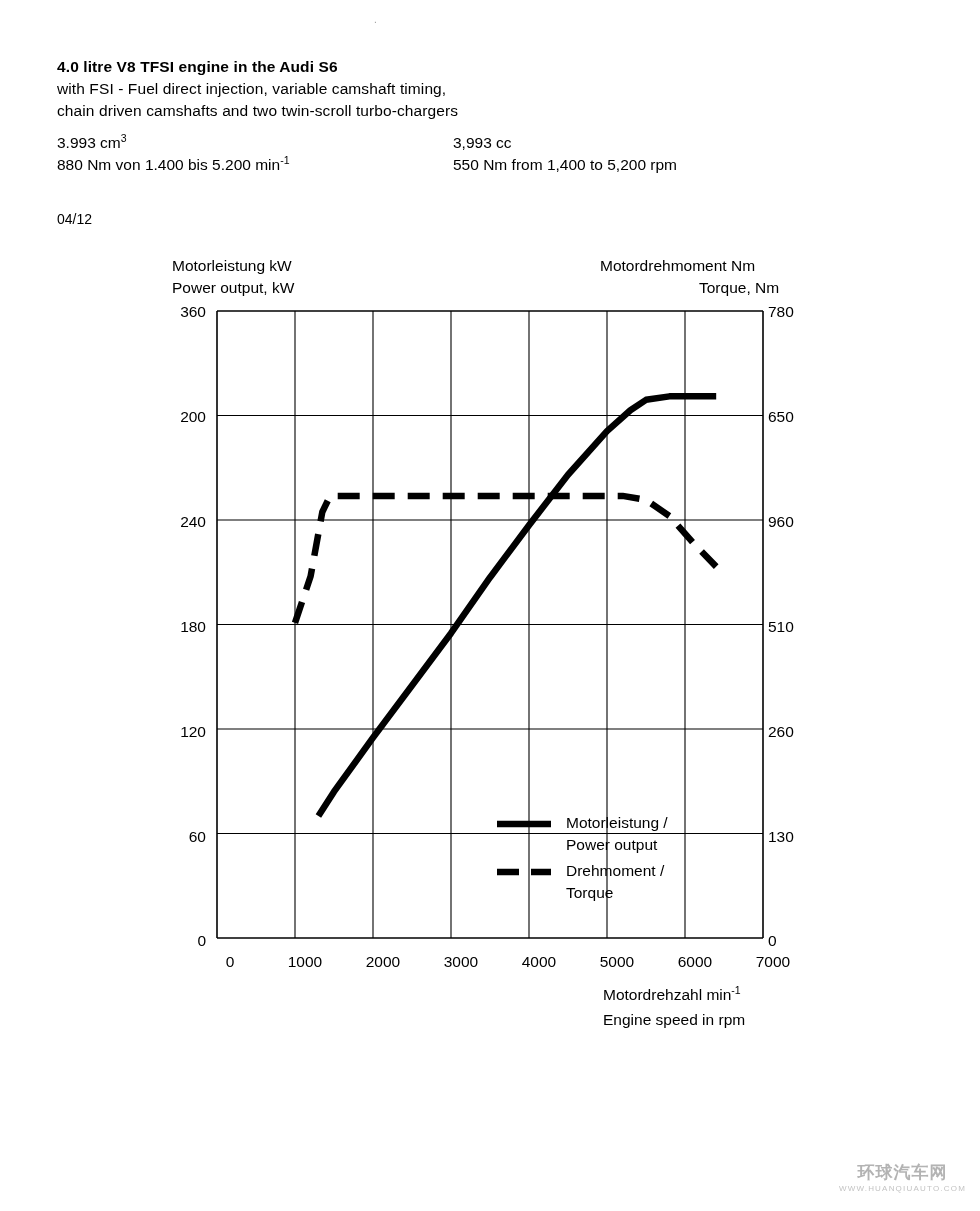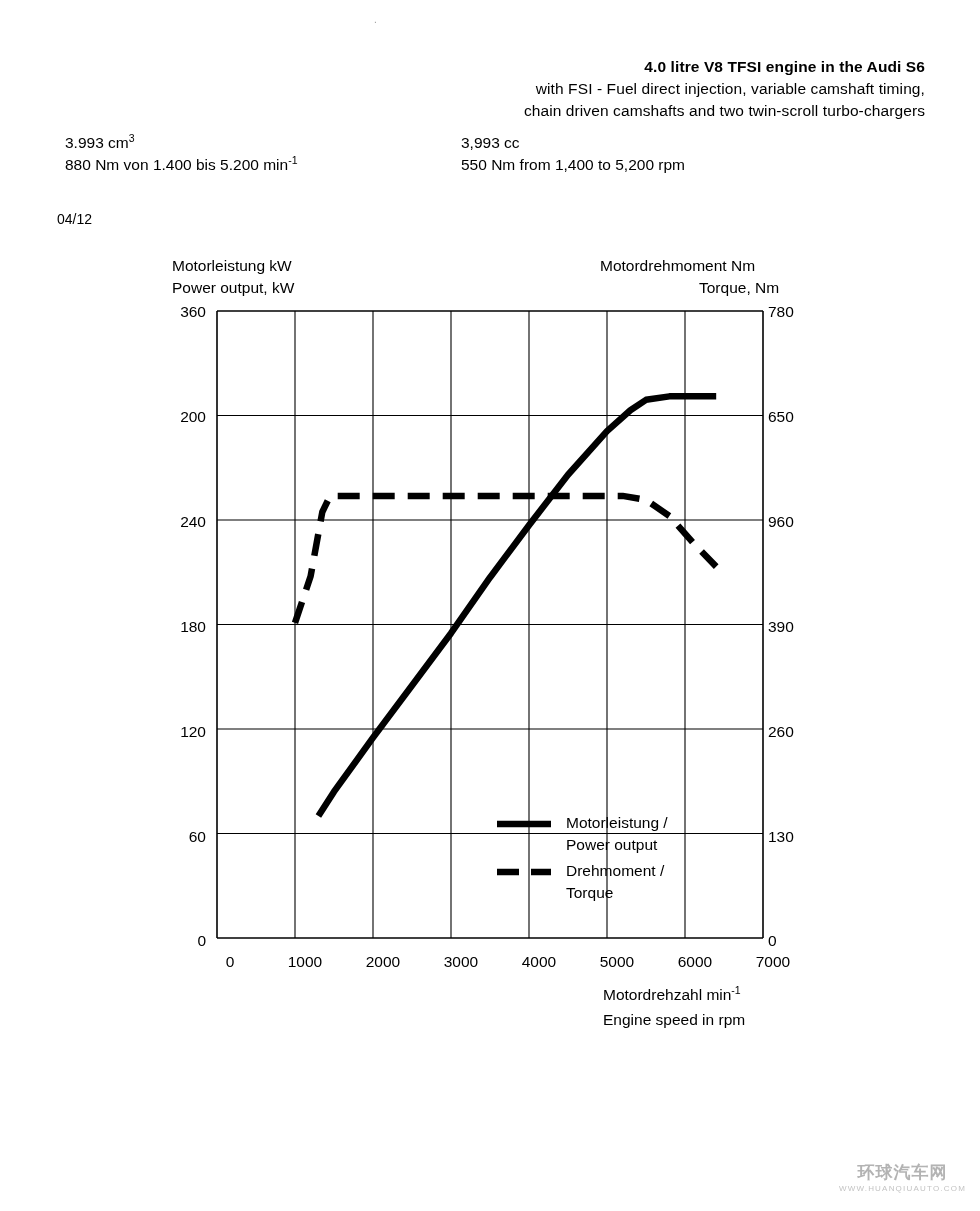--- a/index.html
+++ b/index.html
@@ -18,24 +18,23 @@
   #page {
     position: absolute;
     left: 0; top: 0;
     width: 980px;
     height: 1211px;
     background: #ffffff;
   }
   
   .header {
     position: absolute;
-    left: 65px;
+    left: 57px;
     top: 56px;
     width: 860px;
-    text-align: right;
   }
   .title {
     font-size: 15.5px;
     font-weight: bold;
     line-height: 22px;
     letter-spacing: 0.1px;
   }
   .subline {
     font-size: 15.5px;
     line-height: 22px;
@@ -45,21 +44,20 @@
     position: absolute;
     left: 57px;
     top: 132px;
     width: 880px;
   }
   .spec-row {
     position: relative;
     height: 22px;
     font-size: 15.5px;
     line-height: 22px;
-    margin-left: 8px;
   }
   .spec-col-left {
     position: absolute;
     left: 0;
     top: 0;
   }
   .spec-col-right {
     position: absolute;
     left: 396px;
     top: 0;
@@ -176,21 +174,21 @@
     <div class="tick-label tick-left" style="left:150px; top:408px; width:56px;">200</div>
     <div class="tick-label tick-left" style="left:150px; top:513px; width:56px;">240</div>
     <div class="tick-label tick-left" style="left:150px; top:618px; width:56px;">180</div>
     <div class="tick-label tick-left" style="left:150px; top:723px; width:56px;">120</div>
     <div class="tick-label tick-left" style="left:150px; top:828px; width:56px;">60</div>
     <div class="tick-label tick-left" style="left:150px; top:932px; width:56px;">0</div>
 
     <div class="tick-label tick-right" style="left:768px; top:303px;">780</div>
     <div class="tick-label tick-right" style="left:768px; top:408px;">650</div>
     <div class="tick-label tick-right" style="left:768px; top:513px;">960</div>
-    <div class="tick-label tick-right" style="left:768px; top:618px;">390</div>
+    <div class="tick-label tick-right" style="left:768px; top:618px;">510</div>
     <div class="tick-label tick-right" style="left:768px; top:723px;">260</div>
     <div class="tick-label tick-right" style="left:768px; top:828px;">130</div>
     <div class="tick-label tick-right" style="left:768px; top:932px;">0</div>
 
     <div class="tick-label" style="left:215px; top:953px; width:30px; text-align:center;">0</div>
     <div class="tick-label" style="left:277px; top:953px; width:56px; text-align:center;">1000</div>
     <div class="tick-label" style="left:355px; top:953px; width:56px; text-align:center;">2000</div>
     <div class="tick-label" style="left:433px; top:953px; width:56px; text-align:center;">3000</div>
     <div class="tick-label" style="left:511px; top:953px; width:56px; text-align:center;">4000</div>
     <div class="tick-label" style="left:589px; top:953px; width:56px; text-align:center;">5000</div>

